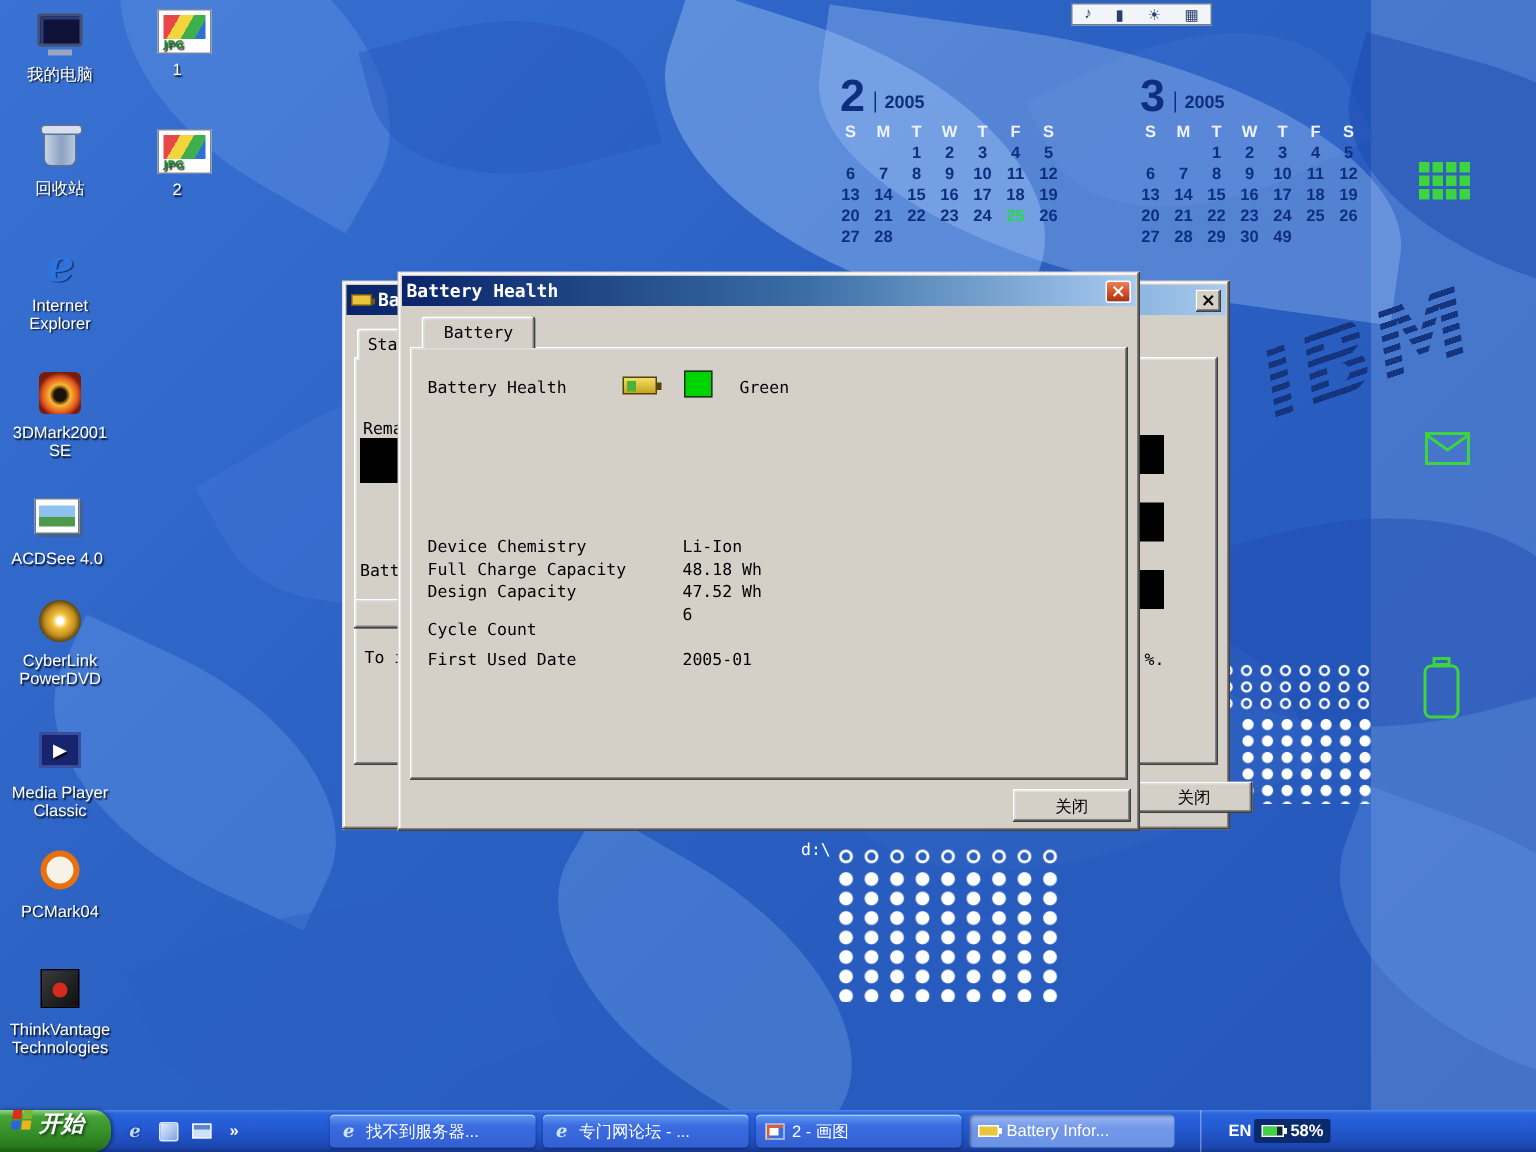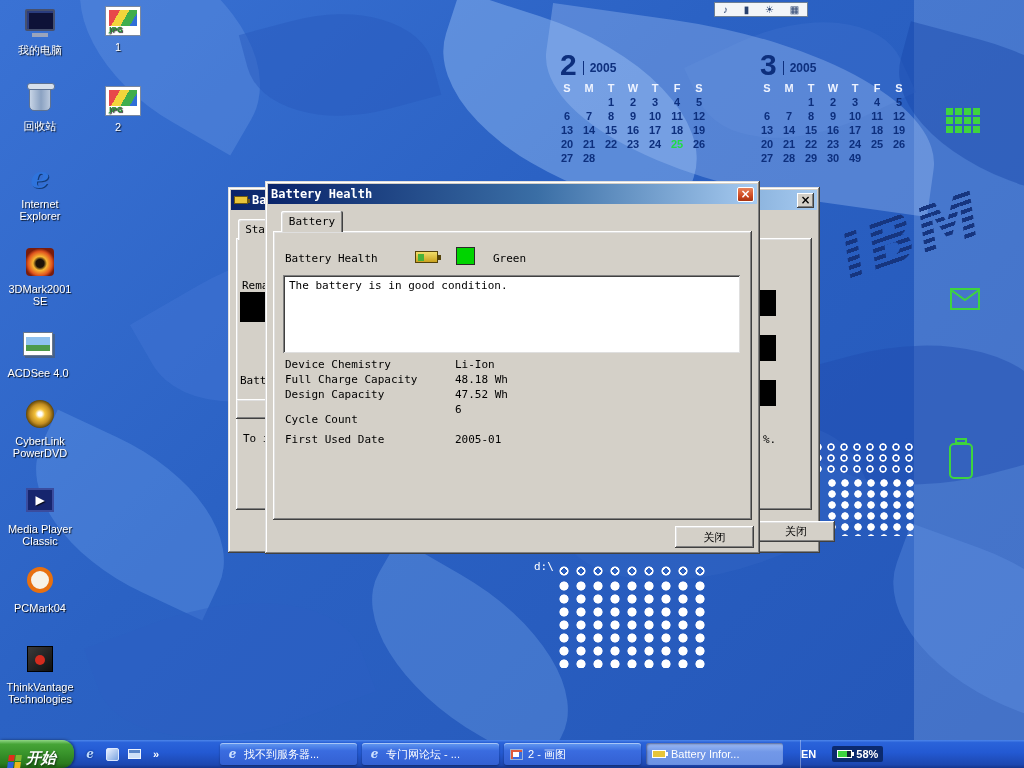--- a/index.html
+++ b/index.html
@@ -103,21 +103,21 @@
   .swatch{position:absolute;width:19px;height:18px;background:#00d400;border:1px solid #2a2a2a;z-index:4}
   .h-batt{position:absolute;width:23px;height:12px;background:linear-gradient(180deg,#f2de6a,#caa21e);border:1px solid #55430a;z-index:4}
   .h-batt:after{content:"";position:absolute;right:-4px;top:3px;width:3px;height:5px;background:#55430a}
   .h-batt:before{content:"";position:absolute;left:2px;top:2px;width:6px;height:7px;background:#49b33a}
   .gauge{position:absolute;background:#000;z-index:4}
 
   
   .taskbar{position:absolute;left:0;bottom:0;width:1024px;height:28px;z-index:50;
            background:linear-gradient(180deg,#4d86ea 0%,#2a63da 9%,#2359d2 45%,#1d47b0 88%,#15358c 100%);
            display:flex;align-items:center}
-  .start-btn{height:28px;padding:0 18px 0 8px;border-radius:0 12px 12px 0;display:flex;align-items:flex-end;gap:5px;
+  .start-btn{height:28px;padding:0 18px 0 8px;border-radius:0 12px 12px 0;display:flex;align-items:flex-start;gap:5px;
            background:linear-gradient(180deg,#8fd684 0%,#46a437 15%,#37922a 50%,#2a7a1e 85%,#1d5c12 100%);
            box-shadow:1px 0 3px rgba(0,0,0,.5);color:#fff;font:italic bold 15px "Liberation Sans",sans-serif;
            text-shadow:1px 1px 2px rgba(0,0,0,.6);cursor:pointer}
   .winflag{display:grid;grid-template-columns:6px 6px;grid-auto-rows:6px;gap:1px;transform:skewX(-8deg)}
   .winflag span:nth-child(1){background:#e02d1b}.winflag span:nth-child(2){background:#7eb832}
   .winflag span:nth-child(3){background:#2e62d9}.winflag span:nth-child(4){background:#edb51c}
   .quicklaunch{display:flex;align-items:center;gap:6px;padding:0 8px;height:28px}
   .ql-icon{width:16px;height:16px;display:flex;align-items:center;justify-content:center;
            color:#fff;font:bold 12px "DejaVu Serif",serif;cursor:pointer}
   .ql-e{color:#bcd8ff;font-style:italic;text-shadow:0 0 2px #0a2a6a}
@@ -129,22 +129,22 @@
         background:linear-gradient(180deg,#639af2 0%,#3a6ce0 35%,#3360d2 100%);
         box-shadow:inset 0 1px 0 rgba(255,255,255,.45),0 1px 2px rgba(0,0,0,.35);
         color:#fff;font:11px "Liberation Sans",sans-serif;white-space:nowrap;overflow:hidden}
   .task.active{background:linear-gradient(180deg,#9ebbf4 0%,#7298e8 40%,#6b92e4 100%);box-shadow:inset 1px 1px 2px rgba(0,0,30,.45)}
   .t-ico{flex:0 0 13px;height:13px;display:flex;align-items:center;justify-content:center;font:italic bold 12px "DejaVu Serif",serif}
   .t-e{color:#cfe2ff}
   .t-paint{width:13px;height:11px;background:#fff;border:1px solid #9db4d8;
            box-shadow:inset 2px 2px 0 #e05a3a, inset -3px -2px 0 #3a6ce0}
   .t-batt{width:14px;height:8px;background:#e8c53a;border:1px solid #fff;position:relative}
   .t-batt:after{content:"";position:absolute;right:-3px;top:1px;width:2px;height:4px;background:#fff}
-  .tray{position:absolute;left:800px;top:0;height:28px;display:flex;align-items:center;gap:16px;
-        color:#fff;font:bold 11px "Liberation Sans",sans-serif;border-left:1px solid rgba(255,255,255,.35);padding-left:0}
+  .tray{position:absolute;left:800px;top:0;height:28px;display:flex;align-items:center;gap:2px;
+        color:#fff;font:bold 11px "Liberation Sans",sans-serif;border-left:1px solid rgba(255,255,255,.35);padding-left:18px}
   .tray-chip{display:flex;align-items:center;gap:4px;background:#0b2a6e;border-radius:2px;padding:2px 5px}
   .chip-batt{width:15px;height:8px;background:linear-gradient(90deg,#3ed43e 70%,#123 70%);border:1px solid #fff;position:relative}
   .chip-batt:after{content:"";position:absolute;right:-3px;top:1px;width:2px;height:4px;background:#fff}
   .watermark{position:absolute;right:4px;bottom:1px;z-index:60;color:#fff;
              font:bold 27px "DejaVu Sans",sans-serif;letter-spacing:-1px;text-shadow:0 1px 3px rgba(0,0,0,.45)}
 </style>
 </head>
 <body>
 
 <div>
@@ -397,31 +397,28 @@
   <div class="gauge" style="left:531px;top:193px;width:17px;height:26px"></div>
   <div class="dlg-text" style="left:535px;top:246px">%.</div>
   <div class="btn" style="left:529px;top:334px;width:78px;height:21px;font-family:'Liberation Sans',sans-serif">关闭</div>
 </div>
 
 <div class="window" style="left:265px;top:181px;width:495px;height:373px;z-index:10">
   <div class="titlebar">
     <span class="tb-text">Battery Health</span>
     <span class="tb-close red">×</span>
   </div>
-  <div class="tab" style="left:16px;top:30px;width:62px;height:21px">Battery</div>
+  <div class="tab" style="left:16px;top:30px;width:76px;height:21px">Battery</div>
   <div class="tabpage" style="left:8px;top:50px;width:479px;height:289px"></div>
 
   <div class="dlg-text" style="left:20px;top:71px">Battery Health</div>
   <div class="h-batt" style="left:150px;top:70px"></div>
   <div class="swatch" style="left:191px;top:66px"></div>
   <div class="dlg-text" style="left:228px;top:71px">Green</div>
 
-  <div class="sunken" style="left:18px;top:94px;width:457px;height:78px">
-    <span>The battery is in good condition.</span>
-  </div>
 
   <div class="dlg-text" style="left:20px;top:177px">Device Chemistry</div>
   <div class="dlg-text" style="left:190px;top:177px">Li-Ion</div>
   <div class="dlg-text" style="left:20px;top:192px">Full Charge Capacity</div>
   <div class="dlg-text" style="left:190px;top:192px">48.18 Wh</div>
   <div class="dlg-text" style="left:20px;top:207px">Design Capacity</div>
   <div class="dlg-text" style="left:190px;top:207px">47.52 Wh</div>
   <div class="dlg-text" style="left:20px;top:232px">Cycle Count</div>
   <div class="dlg-text" style="left:190px;top:222px">6</div>
   <div class="dlg-text" style="left:20px;top:252px">First Used Date</div>

